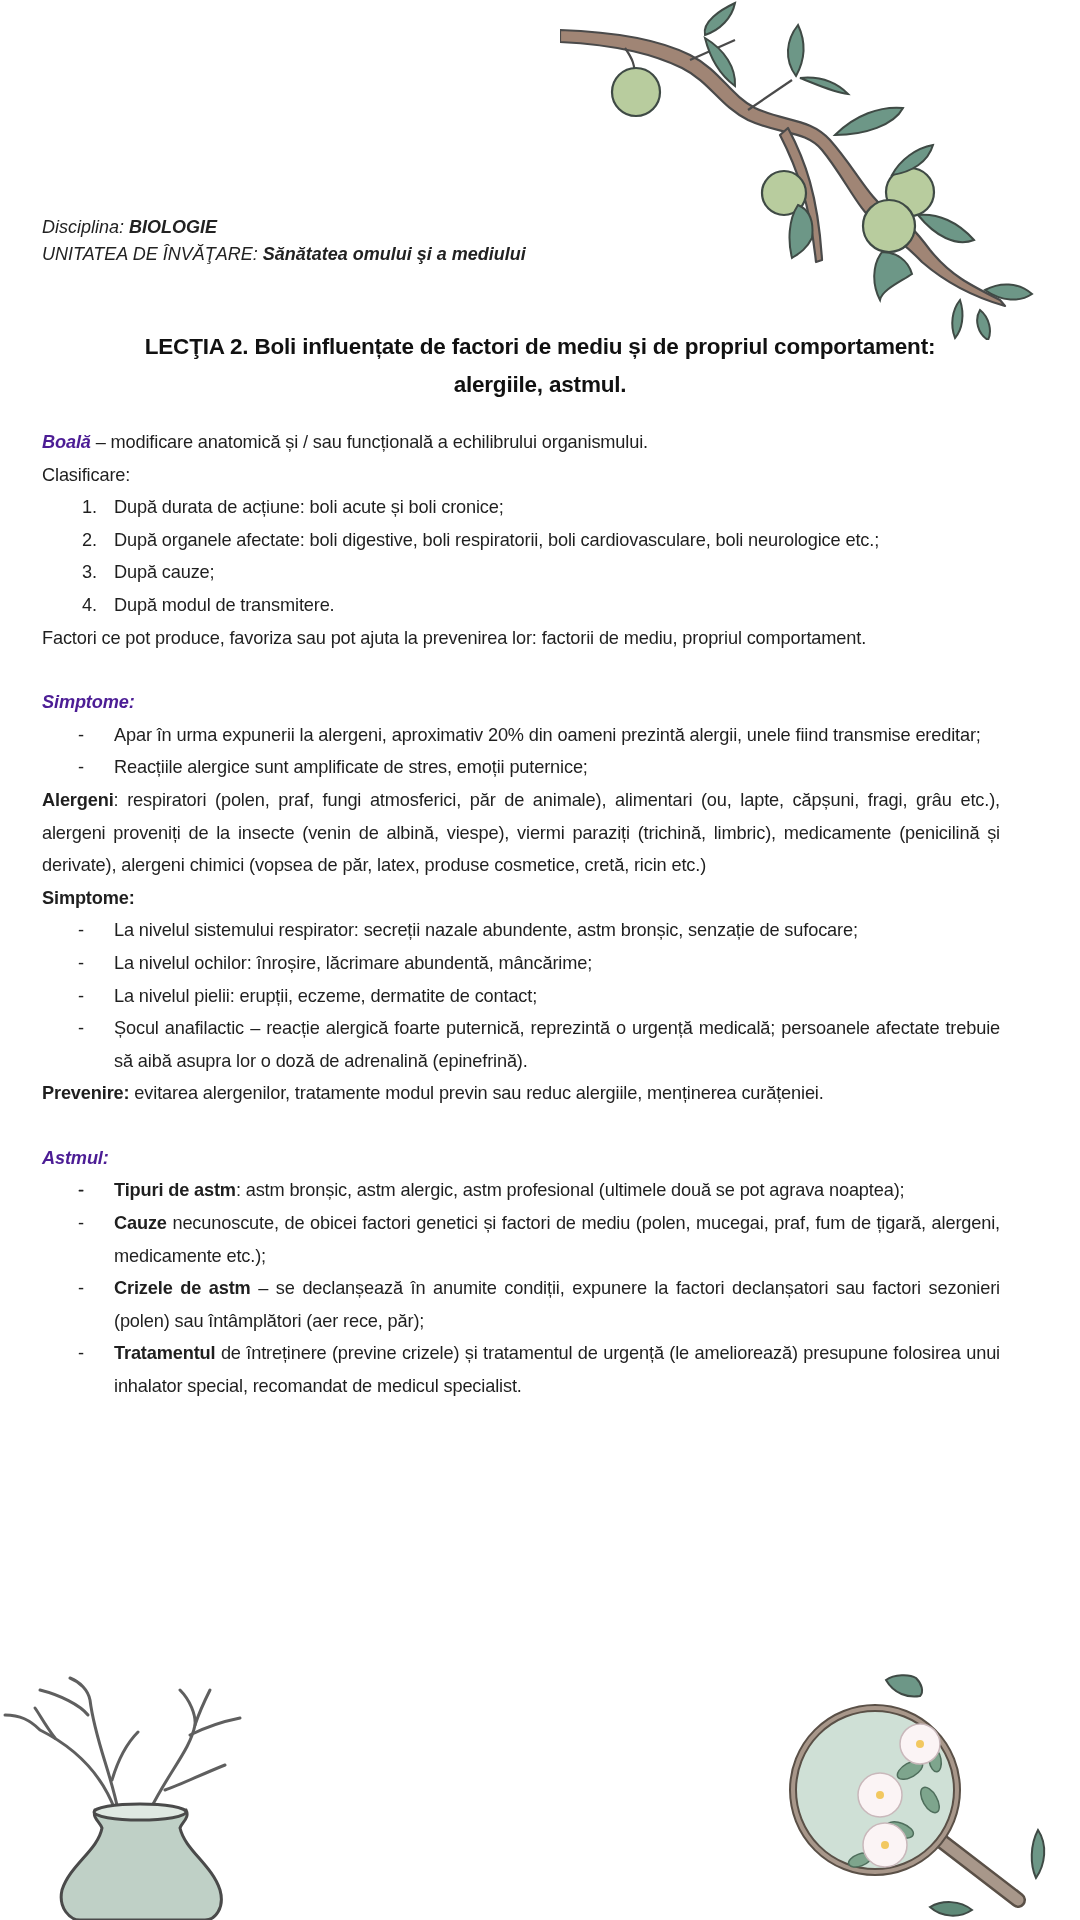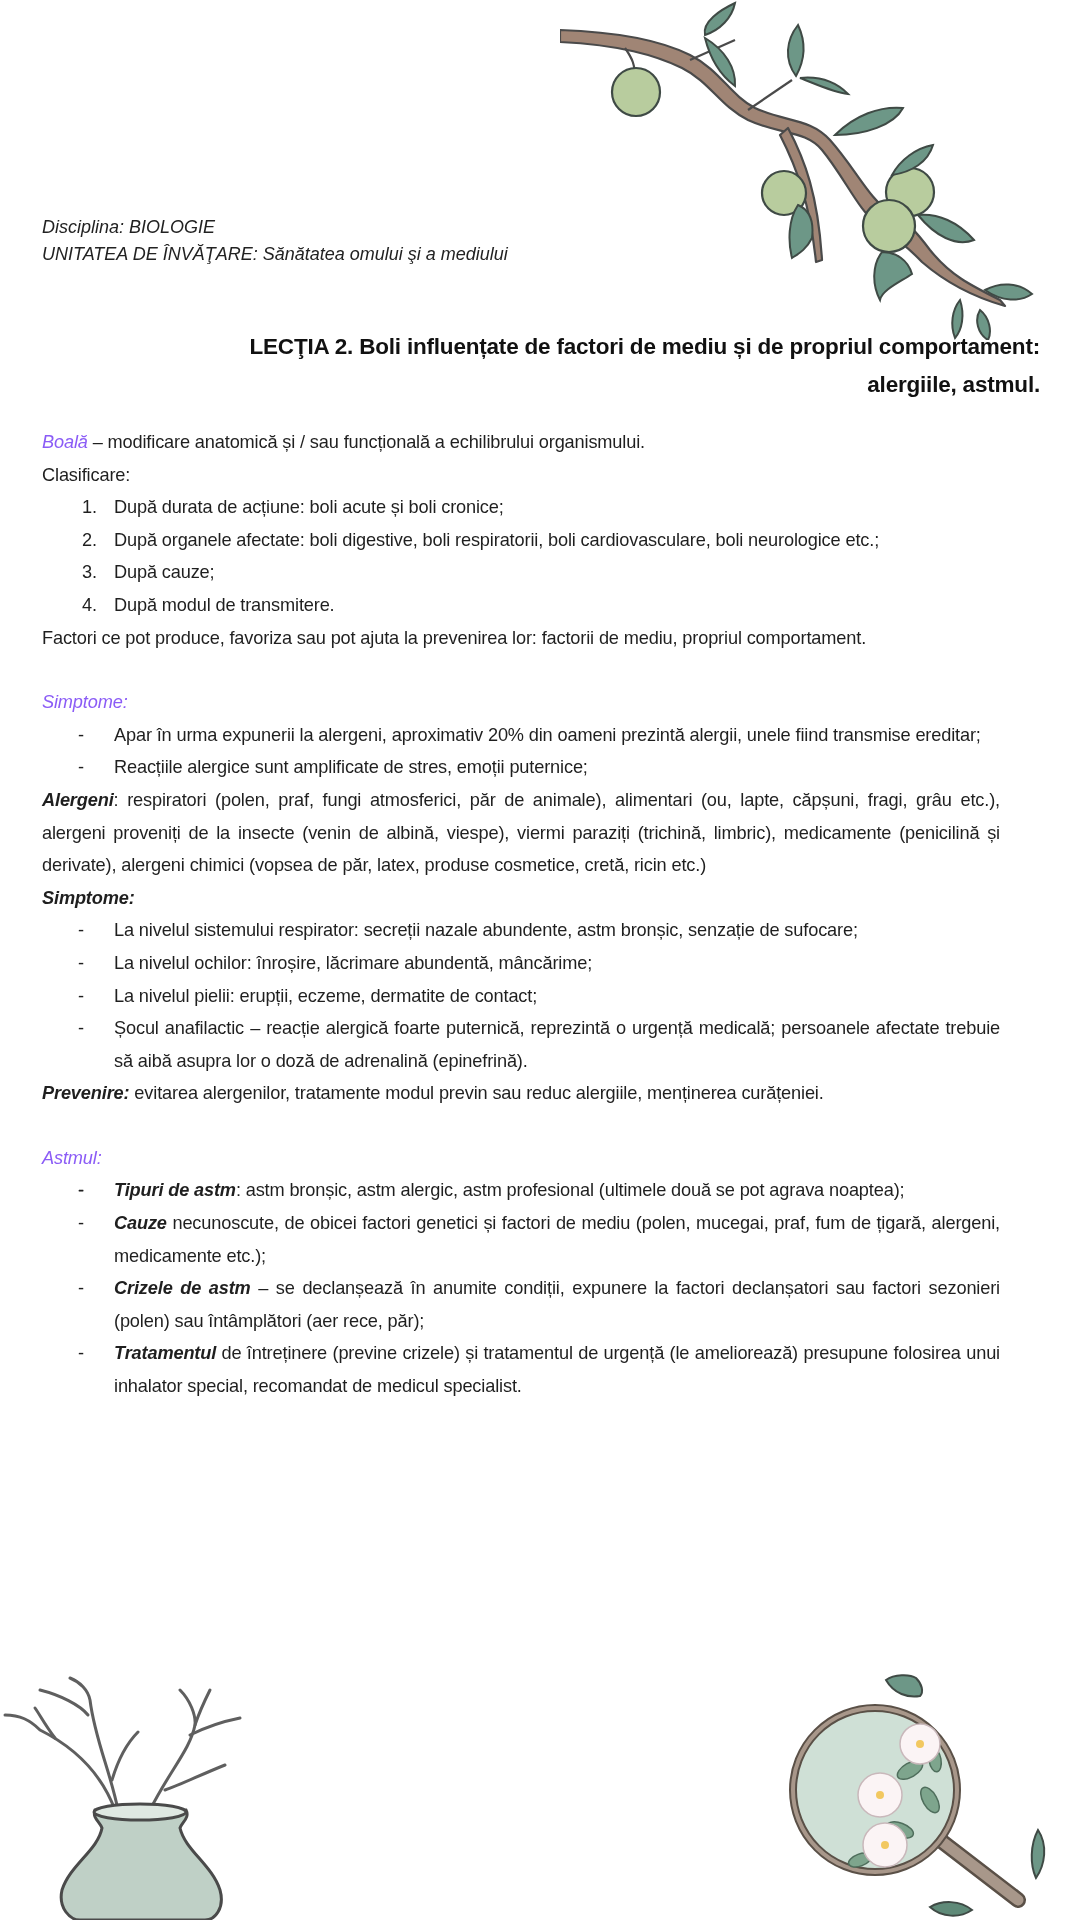--- a/index.html
+++ b/index.html
@@ -4,34 +4,34 @@
 <style>
   html, body { margin: 0; padding: 0; background: #ffffff; }
   body {
     width: 1080px; height: 1920px; position: relative; overflow: hidden;
     font-family: "Liberation Sans", "DejaVu Sans", sans-serif;
     color: #1f1f1f;
   }
   .page { position: absolute; left: 0; top: 0; width: 1080px; height: 1920px; }
   .deco { position: absolute; }
   .meta { position: absolute; left: 42px; top: 214px; font-size: 18px; line-height: 27px; font-style: italic; color: #222; }
-  .meta b { font-weight: normal; }
+  .meta b { font-weight: bold; }
   .title {
     position: absolute; left: 40px; width: 1000px; top: 328px;
-    text-align: right; font-weight: bold; font-size: 22.5px; line-height: 38px; color: #111;
+    text-align: center; font-weight: bold; font-size: 22.5px; line-height: 38px; color: #111;
     letter-spacing: -0.2px;
   }
   .body {
     position: absolute; left: 42px; top: 426px; width: 958px;
     font-size: 18.2px; line-height: 32.6px; color: #1f1f1f;
     letter-spacing: -0.15px;
   }
   .p { margin: 0; text-align: justify; }
-  .red { color: #8b5cf6; font-weight: normal; font-style: italic; }
-  .bi { font-weight: bold; font-style: italic; }
+  .red { color: #4c1d95; font-weight: bold; font-style: italic; }
+  .bi { font-weight: bold; }
   .list { margin: 0; padding: 0; list-style: none; }
   .list li { position: relative; padding-left: 72px; text-align: justify; }
   .list li .mark { position: absolute; left: 40px; top: 0; }
   .list li .mark.dash { left: 36px; }
   .gap { height: 32px; }
 </style>
 </head>
 <body>
 
 <div class="page">

